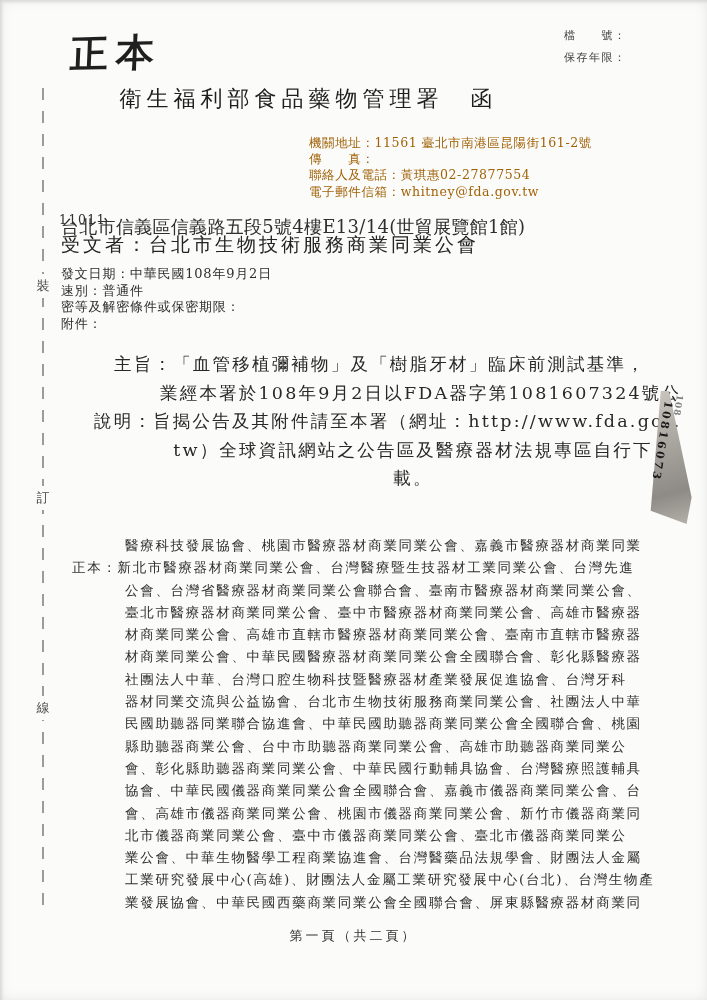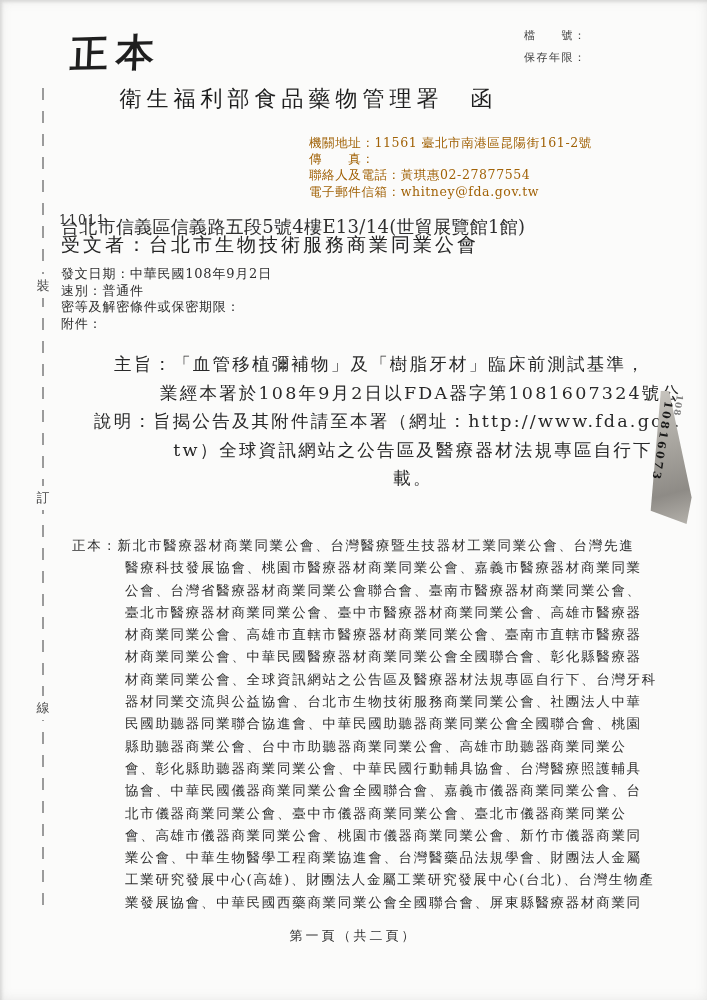--- a/index.html
+++ b/index.html
@@ -10,21 +10,21 @@
     color:#2f2f2f;
     position:relative;
     overflow:hidden;
   }
   .scan-edge { position:absolute; inset:0; pointer-events:none;
     box-shadow: inset 0 0 12px rgba(110,110,110,.14), inset 2px 2px 3px rgba(110,110,110,.18); }
 
   .copy-mark { position:absolute; left:70px; top:28px; font-size:38px; font-weight:700;
     letter-spacing:8px; color:#1f1f1f; transform:rotate(-1.5deg) skewX(-4deg); }
 
-  .filing { position:absolute; left:524px; top:25px; font-size:11px; color:#3c3c3c;
+  .filing { position:absolute; left:564px; top:25px; font-size:11px; color:#3c3c3c;
     line-height:22px; letter-spacing:1.5px; }
 
   .doc-title { position:absolute; left:0; top:84px; width:617px; text-align:center;
     font-size:22px; letter-spacing:5px; color:#1e1e1e; }
 
   .agency { position:absolute; left:309px; top:135px; font-size:12.5px;
     line-height:16.2px; letter-spacing:0.6px; color:#a16207; white-space:nowrap; }
 
   .zip { position:absolute; left:59px; top:212px; font-size:12.5px; letter-spacing:1.5px; }
   .raddr { position:absolute; left:61px; top:215px; font-size:18px; letter-spacing:0.3px; white-space:nowrap; }
@@ -101,36 +101,36 @@
   </div>
   <div class="line cont">業經本署於108年9月2日以FDA器字第1081607324號公</div>
   <div class="line">
     <span>說明：</span><span>旨揭公告及其附件請至本署（網址：http://www.fda.gov.</span>
   </div>
   <div class="line cont">tw）全球資訊網站之公告區及醫療器材法規專區自行下</div>
   <div class="line cont">載。</div>
 </div>
 
 <div class="copy-to">
+  <div class="line cont">醫療科技發展協會、桃園市醫療器材商業同業公會、嘉義市醫療器材商業同業</div>
   <div class="line">
     <span>正本：</span><span>新北市醫療器材商業同業公會、台灣醫療暨生技器材工業同業公會、台灣先進</span>
   </div>
-  <div class="line cont">醫療科技發展協會、桃園市醫療器材商業同業公會、嘉義市醫療器材商業同業</div>
   <div class="line cont">公會、台灣省醫療器材商業同業公會聯合會、臺南市醫療器材商業同業公會、</div>
   <div class="line cont">臺北市醫療器材商業同業公會、臺中市醫療器材商業同業公會、高雄市醫療器</div>
   <div class="line cont">材商業同業公會、高雄市直轄市醫療器材商業同業公會、臺南市直轄市醫療器</div>
   <div class="line cont">材商業同業公會、中華民國醫療器材商業同業公會全國聯合會、彰化縣醫療器</div>
-  <div class="line cont">材商業同業公會、全球資訊網站之公告區及醫療器材法規專區自行下、台灣牙科</div>
+  <div class="line cont">社團法人中華、台灣口腔生物科技暨醫療器材產業發展促進協會、台灣牙科</div>
   <div class="line cont">器材同業交流與公益協會、台北市生物技術服務商業同業公會、社團法人中華</div>
   <div class="line cont">民國助聽器同業聯合協進會、中華民國助聽器商業同業公會全國聯合會、桃園</div>
   <div class="line cont">縣助聽器商業公會、台中市助聽器商業同業公會、高雄市助聽器商業同業公</div>
   <div class="line cont">會、彰化縣助聽器商業同業公會、中華民國行動輔具協會、台灣醫療照護輔具</div>
   <div class="line cont">協會、中華民國儀器商業同業公會全國聯合會、嘉義市儀器商業同業公會、台</div>
+  <div class="line cont">會、高雄市儀器商業同業公會、桃園市儀器商業同業公會、新竹市儀器商業同</div>
   <div class="line cont">北市儀器商業同業公會、臺中市儀器商業同業公會、臺北市儀器商業同業公</div>
-  <div class="line cont">會、高雄市儀器商業同業公會、桃園市儀器商業同業公會、新竹市儀器商業同</div>
   <div class="line cont">業公會、中華生物醫學工程商業協進會、台灣醫藥品法規學會、財團法人金屬</div>
   <div class="line cont">工業研究發展中心(高雄)、財團法人金屬工業研究發展中心(台北)、台灣生物產</div>
   <div class="line cont">業發展協會、中華民國西藥商業同業公會全國聯合會、屏東縣醫療器材商業同</div>
 </div>
 
 <div class="binding-line"></div>
 <div class="bmark" id="bmark-top">裝</div>
 <div class="bmark" id="bmark-mid">訂</div>
 <div class="bmark" id="bmark-bot">線</div>
 

